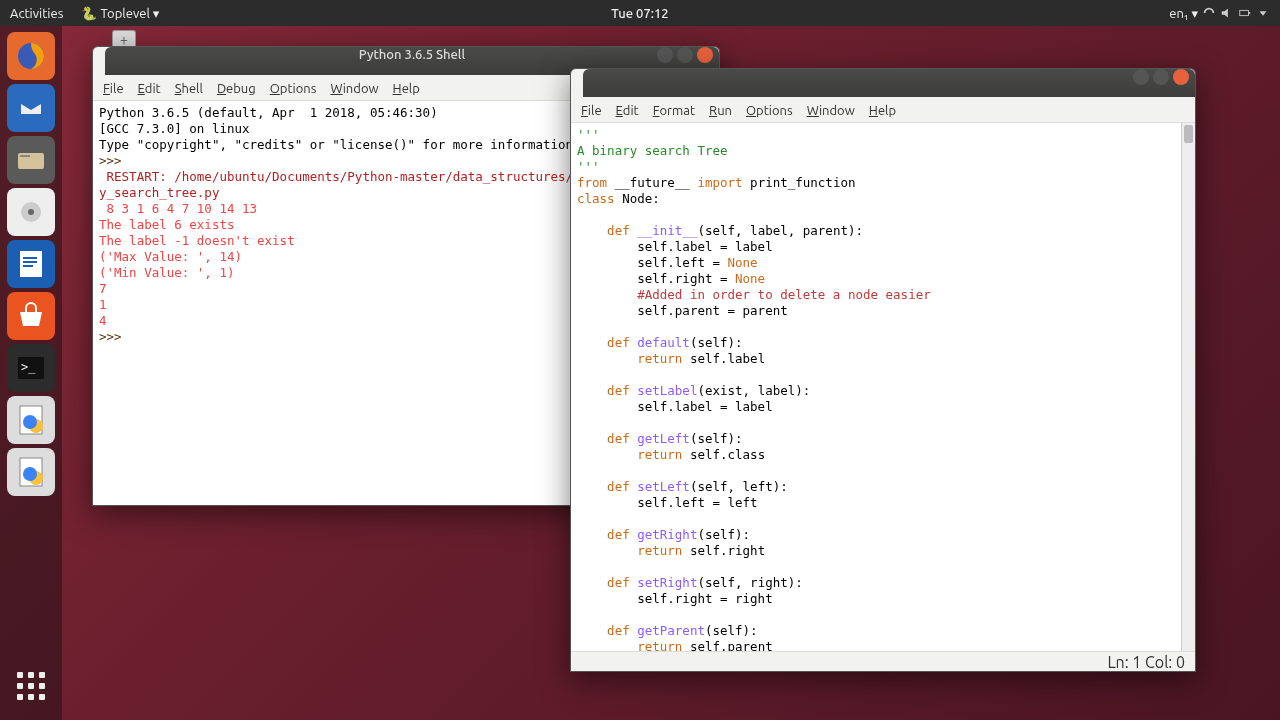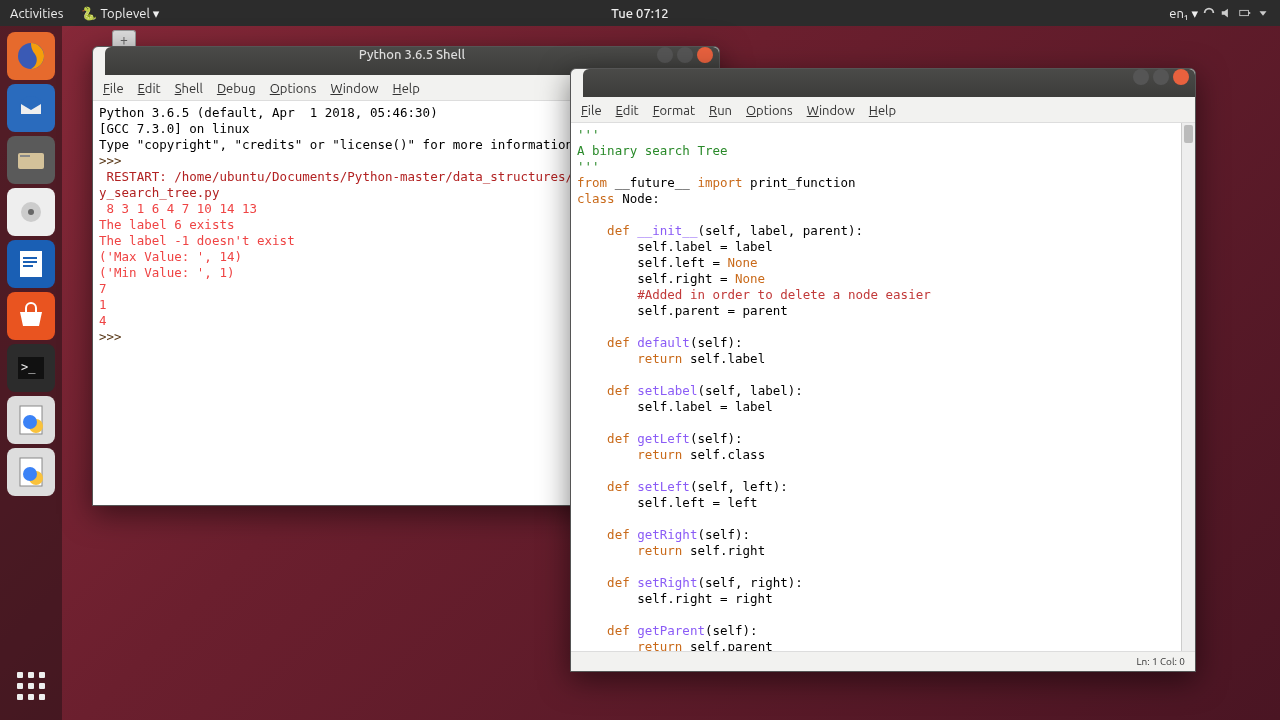--- a/index.html
+++ b/index.html
@@ -122,21 +122,21 @@
   position: relative;
 }
 .statusbar {
   height: 20px;
   background: #f2f2f0;
   border-top: 1px solid #ddd;
   display: flex;
   justify-content: flex-end;
   align-items: center;
   padding: 0 10px;
-  font-size: 10px;
+  font-size: 16px;
   color: #333;
 }
 .scrollbar-v {
   position: absolute;
   right: 0; top: 0; bottom: 0;
   width: 14px;
   background: #eee;
   border-left: 1px solid #ccc;
 }
 .scrollbar-v::before {
@@ -348,21 +348,21 @@
     <span class="c-kw">def</span> <span class="c-fn">__init__</span><span>(self, label, parent):</span>
 <span>        self.label = label</span>
 <span>        self.left = </span><span class="c-none">None</span>
 <span>        self.right = </span><span class="c-none">None</span>
 <span class="c-cm">        #Added in order to delete a node easier</span>
 <span>        self.parent = parent</span>
 
     <span class="c-kw">def</span> <span class="c-fn">default</span><span>(self):</span>
         <span class="c-kw">return</span><span> self.label</span>
 
-    <span class="c-kw">def</span> <span class="c-fn">setLabel</span><span>(self, label):</span>
+    <span class="c-kw">def</span> <span class="c-fn">setLabel</span><span>(exist, label):</span>
 <span>        self.label = label</span>
 
     <span class="c-kw">def</span> <span class="c-fn">getLeft</span><span>(self):</span>
         <span class="c-kw">return</span><span> self.class</span>
 
     <span class="c-kw">def</span> <span class="c-fn">setLeft</span><span>(self, left):</span>
 <span>        self.left = left</span>
 
     <span class="c-kw">def</span> <span class="c-fn">getRight</span><span>(self):</span>
         <span class="c-kw">return</span><span> self.right</span>

